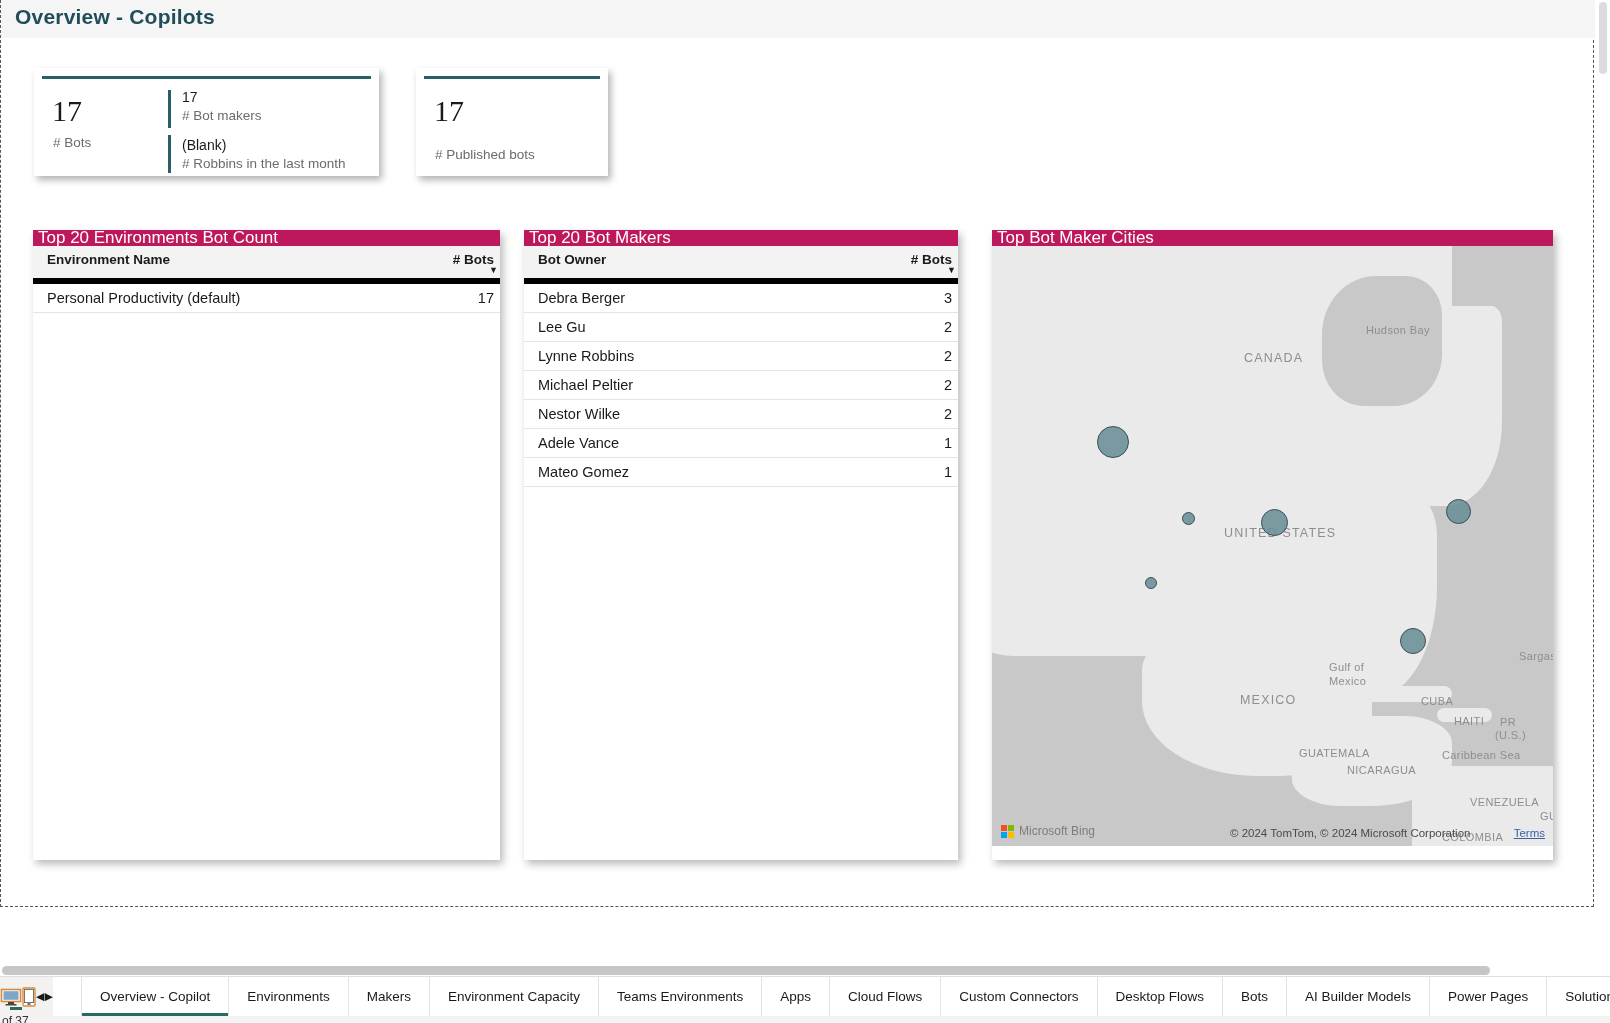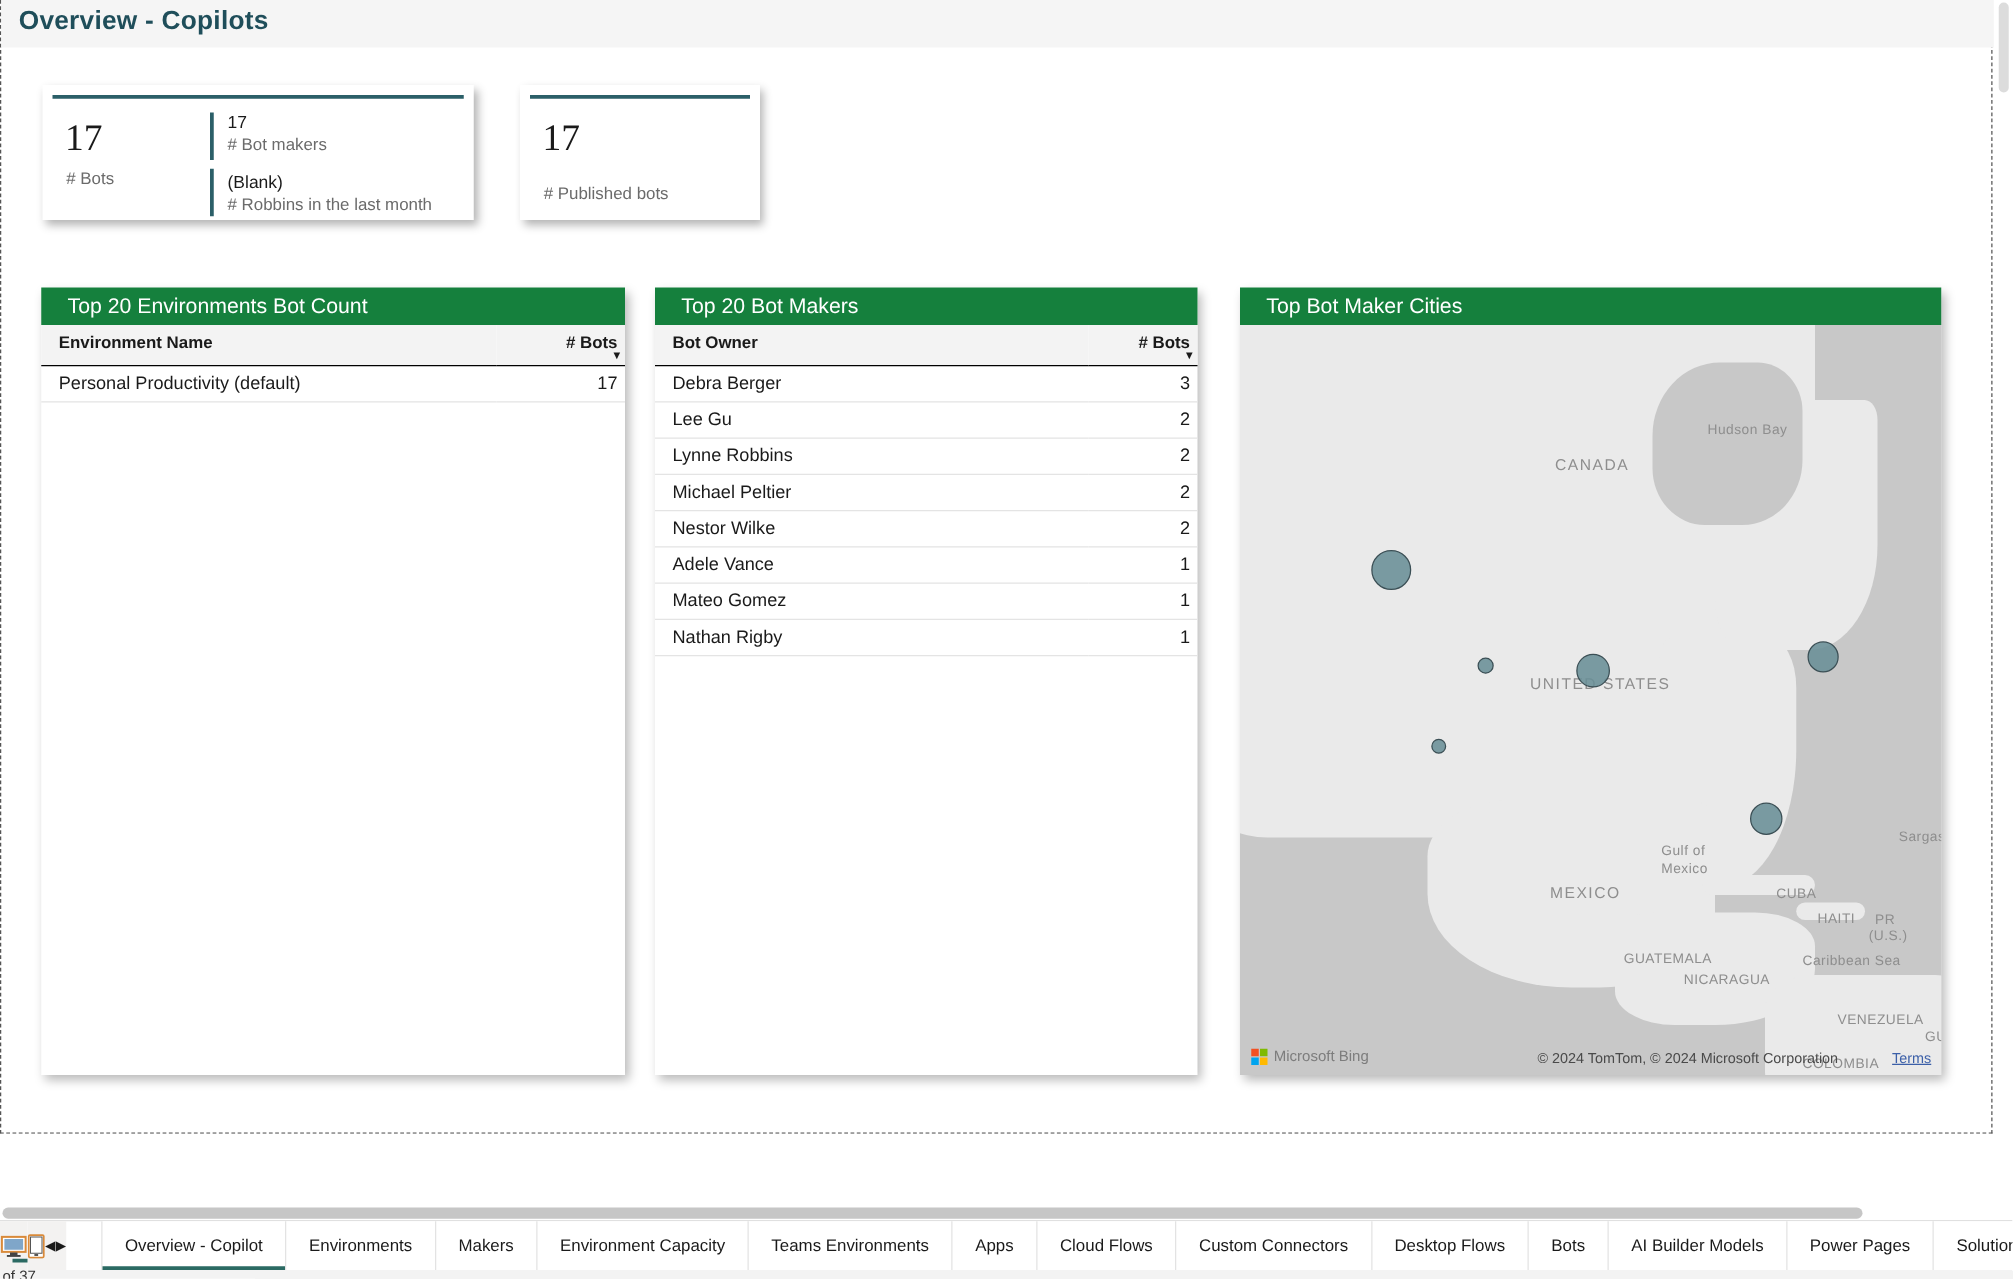--- a/index.html
+++ b/index.html
@@ -68,37 +68,37 @@
   #kpi-bots { left: 33px; top: 68px; width: 345px; height: 108px; }
   #kpi-published { left: 415px; top: 68px; width: 192px; height: 108px; }
 
   
   .panel {
     position: absolute;
     background: #ffffff;
     box-shadow: 3px 4px 8px rgba(0,0,0,.28);
   }
   .panel-header {
-    height: 30px;
-    background: #15803d;
+    height: 16px;
+    background: #be185d;
     color: #ffffff;
     font-size: 17px;
     display: flex; align-items: center;
-    padding-left: 21px;
+    padding-left: 5px;
   }
   .panel-body { position: relative; }
 
   
   table.pbi-table { width: 100%; border-collapse: collapse; table-layout: fixed; }
   table.pbi-table th {
     font-size: 13.5px; font-weight: bold; color: #1a1a1a;
     background: #f3f3f3;
     padding: 6px 0 11px 0;
     text-align: left;
-    border-bottom: 1px solid #000000;
+    border-bottom: 6px solid #000000;
     position: relative;
     vertical-align: top;
   }
   table.pbi-table th.num { text-align: right; }
   table.pbi-table th .sortcaret {
     position: absolute; right: 2px; top: 20px;
     font-size: 9px; color: #1a1a1a; line-height: 1;
   }
   table.pbi-table td {
     font-size: 14.5px; color: #1a1a1a;
@@ -307,24 +307,20 @@
               <tr>
                 <td class="cell-pad-l">Nestor Wilke</td>
                 <td class="num cell-pad-r">2</td>
               </tr>
               <tr>
                 <td class="cell-pad-l">Adele Vance</td>
                 <td class="num cell-pad-r">1</td>
               </tr>
               <tr>
                 <td class="cell-pad-l">Mateo Gomez</td>
-                <td class="num cell-pad-r">1</td>
-              </tr>
-              <tr>
-                <td class="cell-pad-l">Nathan Rigby</td>
                 <td class="num cell-pad-r">1</td>
               </tr>
             </tbody>
         </table>
       </div>
     </div>
 
     <div class="panel" id="panel-map">
       <div class="panel-header">Top Bot Maker Cities</div>
       <div class="panel-body">

